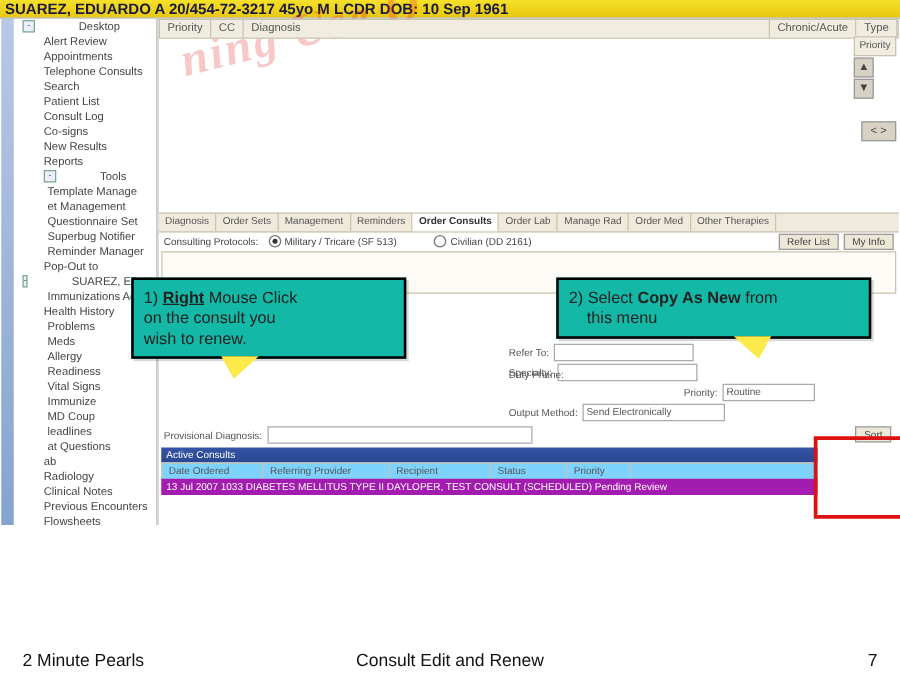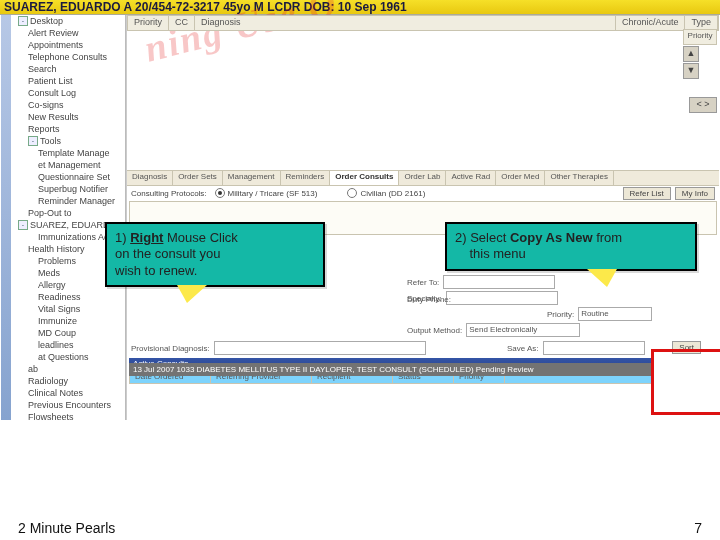--- a/index.html
+++ b/index.html
@@ -1,21 +1,21 @@
 <!DOCTYPE html>
 <html><head>
 <meta charset="utf-8">
 <style>
   html,body{margin:0;padding:0;width:720px;height:540px;overflow:hidden;font-family:Tahoma,Arial,sans-serif;font-size:9px;background:#fff;color:#222;}
   .patient-bar{height:14px;background:linear-gradient(#f6e028,#e8c810);border-bottom:1px solid #aa9;display:flex;align-items:center;padding:0 4px;font-size:12px;font-weight:bold;color:#1a1a40;}
   .tree-rail{position:absolute;left:1px;top:15px;width:10px;height:405px;background:linear-gradient(#b7c8e6,#86a3cf);}
   .tree-panel{position:absolute;left:12px;top:15px;width:113px;height:405px;overflow:hidden;border-right:1px solid #bbb;background:#fff;}
-  .tree-item{display:flex;align-items:center;height:12px;padding-left:6px;white-space:nowrap;overflow:hidden;text-overflow:clip;color:#444;font-size:9px;}
+  .tree-item{display:flex;align-items:center;height:12px;padding-left:6px;white-space:nowrap;overflow:hidden;text-overflow:clip;color:#444;font-size:9px;gap:33px;}
   .tree-item .tic{width:10px;height:10px;margin-right:2px;border:1px solid #7a8;box-sizing:border-box;font-size:7px;line-height:8px;text-align:center;color:#356;background:#eef;}
-  .tree-item.ind1{padding-left:16px;}
+  .tree-item.ind1{padding-left:4px;margin-left:19px;}
   .tree-item.ind2{padding-left:26px;}
   .main-area{position:absolute;left:126px;top:15px;right:1px;height:405px;border-left:1px solid #ccc;}
   .col-head{display:flex;height:14px;background:#f0ede0;border:1px solid #c9c4b0;font-size:9px;color:#555;}
   .col-head span{padding:1px 6px;border-right:1px solid #c9c4b0;}
   .right-col{position:absolute;right:2px;top:14px;width:34px;}
   .right-box{height:14px;border:1px solid #c9c4b0;background:#f0ede0;margin-bottom:1px;font-size:8px;text-align:center;line-height:12px;color:#555;}
   .arrow-btn{width:14px;height:14px;border:1px solid #999;background:#d7d2c4;display:inline-block;text-align:center;line-height:12px;font-size:9px;color:#444;}
   .tabs{position:absolute;left:0;right:0;top:155px;height:14px;display:flex;background:#efeadb;border-top:1px solid #c9c4b0;border-bottom:1px solid #c9c4b0;font-size:8px;color:#555;}
   .tabs span{padding:1px 5px;border-right:1px solid #c9c4b0;cursor:default;}
   .tabs span.active{background:#fff;font-weight:bold;color:#333;}
@@ -30,21 +30,21 @@
   #call1 .tail{left:70px;bottom:-18px;border-left:10px solid transparent;border-right:20px solid transparent;border-top:18px solid #fce94a;}
   #call1 .tail2{position:absolute;left:68px;bottom:-22px;border-left:12px solid transparent;border-right:23px solid transparent;border-top:21px solid #000;z-index:-1;}
   #call2{left:445px;top:222px;width:232px;}
   #call2 .tail{left:140px;bottom:-18px;border-left:20px solid transparent;border-right:10px solid transparent;border-top:18px solid #fce94a;}
   #call2 .tail2{position:absolute;left:138px;bottom:-22px;border-left:23px solid transparent;border-right:12px solid transparent;border-top:21px solid #000;z-index:-1;}
   .form-row{position:absolute;font-size:8px;color:#555;display:flex;align-items:center;}
   .field{border:1px solid #aaa;background:#fff;height:12px;margin-left:4px;}
   .act-hdr{position:absolute;left:2px;top:343px;right:65px;height:12px;background:linear-gradient(#3454a6,#2a4690);color:#fff;font-size:8px;padding-left:4px;line-height:12px;}
   .grid-head{position:absolute;left:2px;top:355px;right:65px;height:12px;background:#7dd3fc;border:1px solid #c9c4b0;display:flex;font-size:8px;color:#555;}
   .grid-head span{padding:0 5px;border-right:1px solid #c9c4b0;line-height:11px;}
-  .grid-row{position:absolute;left:2px;top:348px;right:65px;height:13px;background:#737373;color:#fff;font-size:8px;display:flex;align-items:center;padding-left:4px;}
+  .grid-row{position:absolute;left:2px;top:368px;right:65px;height:13px;background:#a21caf;color:#fff;font-size:8px;display:flex;align-items:center;padding-left:4px;}
   .context-menu{position:absolute;left:532px;top:340px;width:60px;background:#fff;border:1px solid #777;box-shadow:2px 2px 3px rgba(0,0,0,.3);}
   .context-menu div{padding:2px 5px;font-size:8px;color:#444;border-bottom:1px solid #eee;}
   .context-menu div.hl{background:#2a60c8;color:#fff;}
   .red-box{position:absolute;left:524px;top:334px;width:74px;height:60px;border:3px solid #d11;pointer-events:none;}
   .footer{position:absolute;left:0;bottom:0;width:720px;height:24px;display:flex;align-items:center;font-size:14px;color:#111;}
   .footer .l{position:absolute;left:18px;}
   .footer .c{width:100%;text-align:center;}
   .footer .r{position:absolute;right:18px;}
   .watermark{position:absolute;left:140px;top:28px;font-family:Georgia,serif;font-size:38px;font-style:italic;font-weight:bold;color:rgba(226,30,30,.25);transform:rotate(-14deg);transform-origin:left top;letter-spacing:2px;pointer-events:none;white-space:nowrap;}
   .nav-buttons{position:absolute;right:2px;top:82px;display:flex;gap:2px;}
@@ -187,21 +187,21 @@
     <span class="arrow-btn" style="width:26px;">&lt; &gt;</span>
   </div>
 
   <div class="tabs" id="tabRow">
       <span>Diagnosis</span>
       <span>Order Sets</span>
       <span>Management</span>
       <span>Reminders</span>
       <span class="active">Order Consults</span>
       <span>Order Lab</span>
-      <span>Active Rad</span>
+      <span>Manage Rad</span>
       <span>Order Med</span>
       <span>Other Therapies</span>
     </div>
 
   <div class="proto-row">
     <span>Consulting Protocols:</span>
     <span class="radio sel"></span>
       <span>Military / Tricare (SF 513)</span>
     <span class="radio" style="margin-left:30px;"></span>
       <span>Civilian (DD 2161)</span>
@@ -229,25 +229,21 @@
     </div>
   <div class="form-row" style="left:280px;top:308px;">
       <span>Output Method:</span>
       <span class="field" style="width:110px;padding-left:2px;font-size:8px;line-height:12px;">Send Electronically</span>
     </div>
 
   <div class="form-row" style="left:4px;top:326px;">
       <span>Provisional Diagnosis:</span>
       <span class="field" style="width:210px;"></span>
     </div>
-  <div class="form-row" style="left:380px;top:326px;">
-      <span>Save As:</span>
-      <span class="field" style="width:100px;"></span>
-    </div>
-  <div class="form-row" style="right:18px;top:326px;">
+  <div class="form-row" style="right:6px;top:326px;">
       <span class="btn">Sort</span>
     </div>
 
   <div class="act-hdr">Active Consults</div>
   <div class="grid-head">
     <span style="width:70px">Date Ordered</span>
     <span style="width:90px">Referring Provider</span>
     <span style="width:70px">Recipient</span>
     <span style="width:50px">Status</span>
     <span style="width:40px">Priority</span>
@@ -264,14 +260,15 @@
   <span>wish to renew.</span>
 </div>
 <div class="callout" id="call2">
   <div class="tail2"></div><div class="tail"></div>
   <span>2) Select </span><b>Copy As New</b><span> from</span><br>
   &nbsp;&nbsp;&nbsp;&nbsp;<span>this menu</span>
 </div>
 
 <div class="footer">
   <span class="l">2 Minute Pearls</span>
+  <span class="c">Consult Edit and Renew</span>
   <span class="r">7</span>
 </div>
 
 </body></html>

